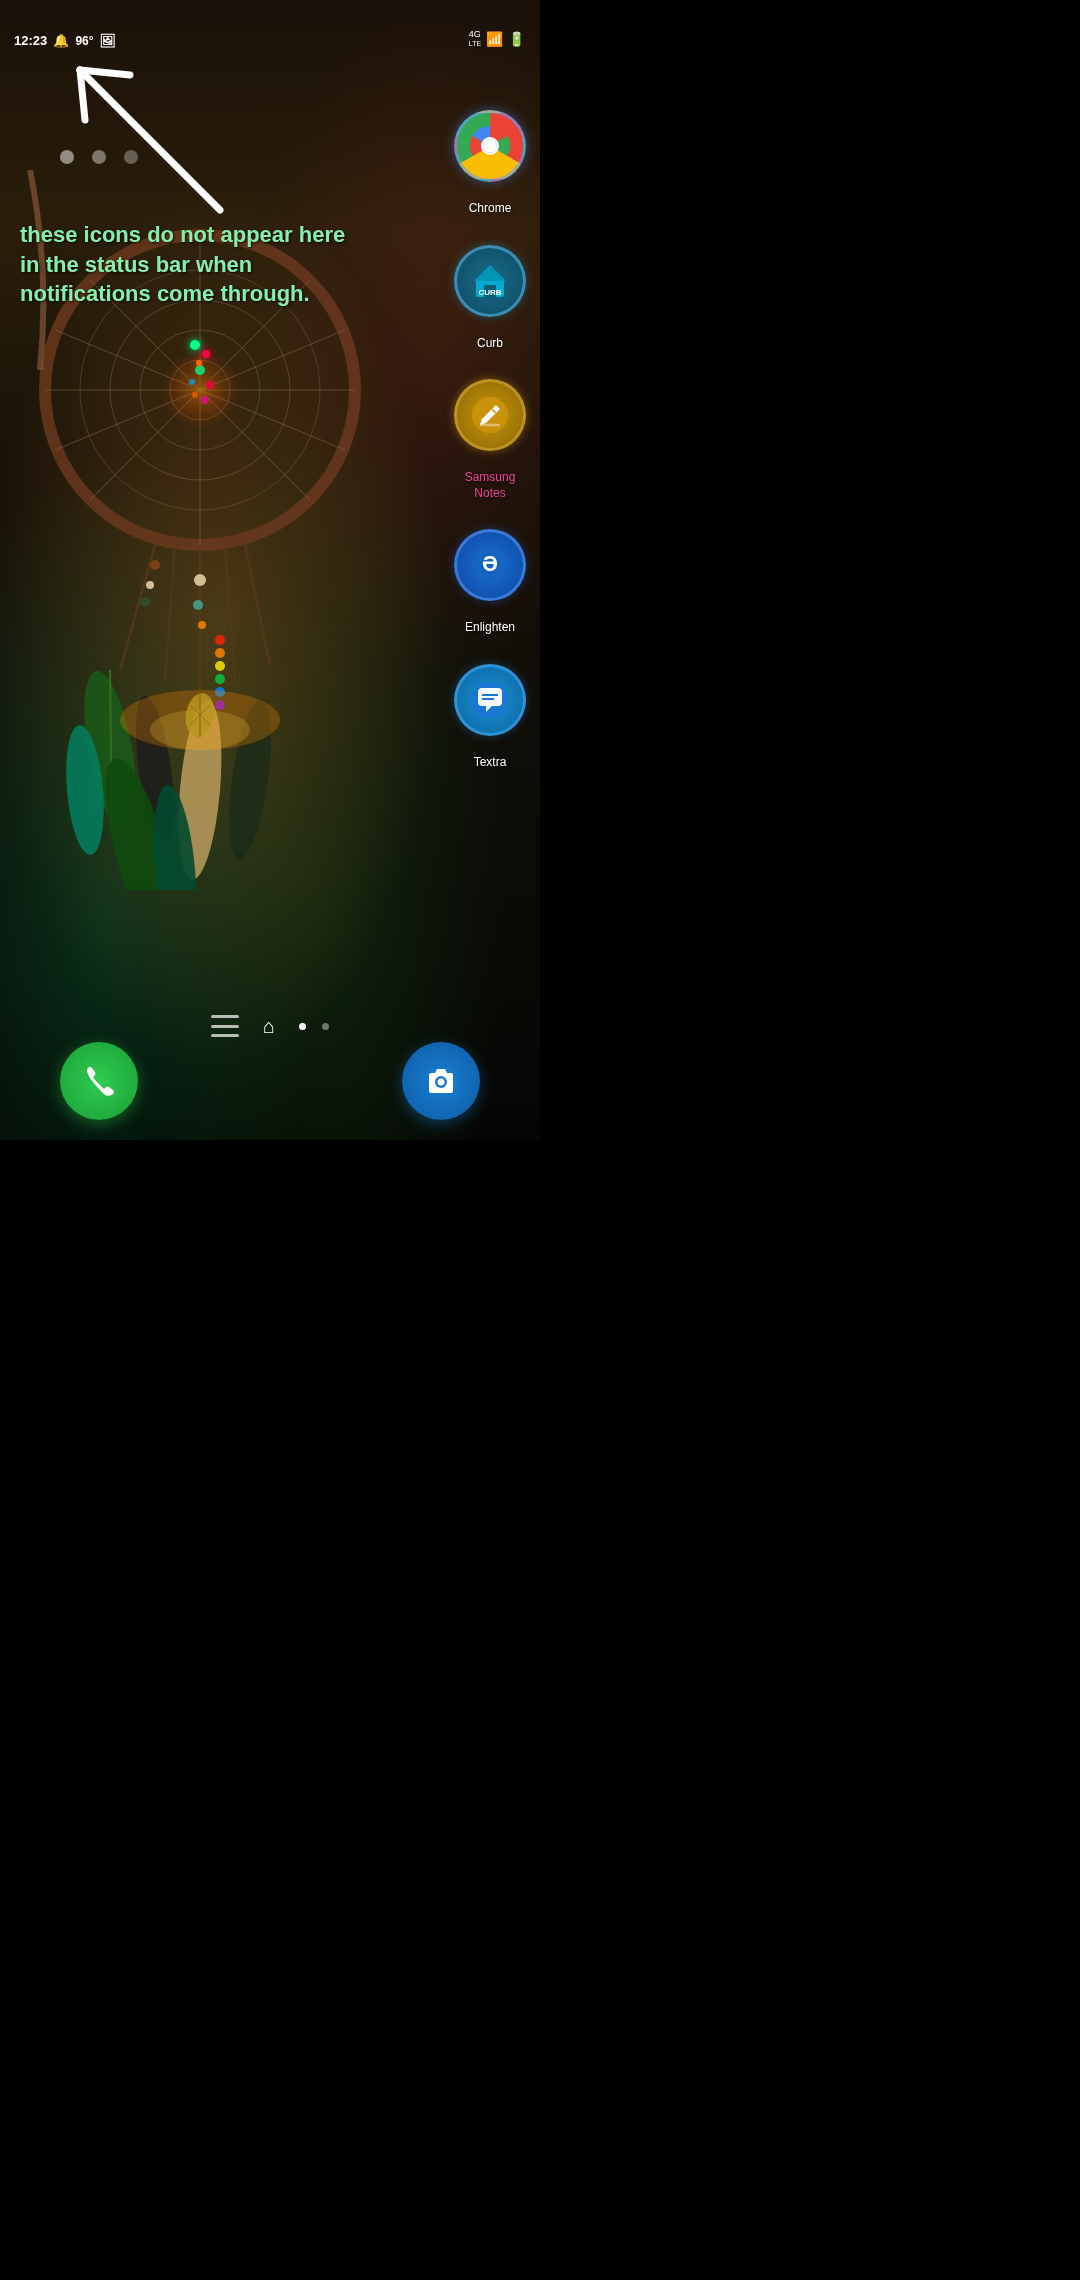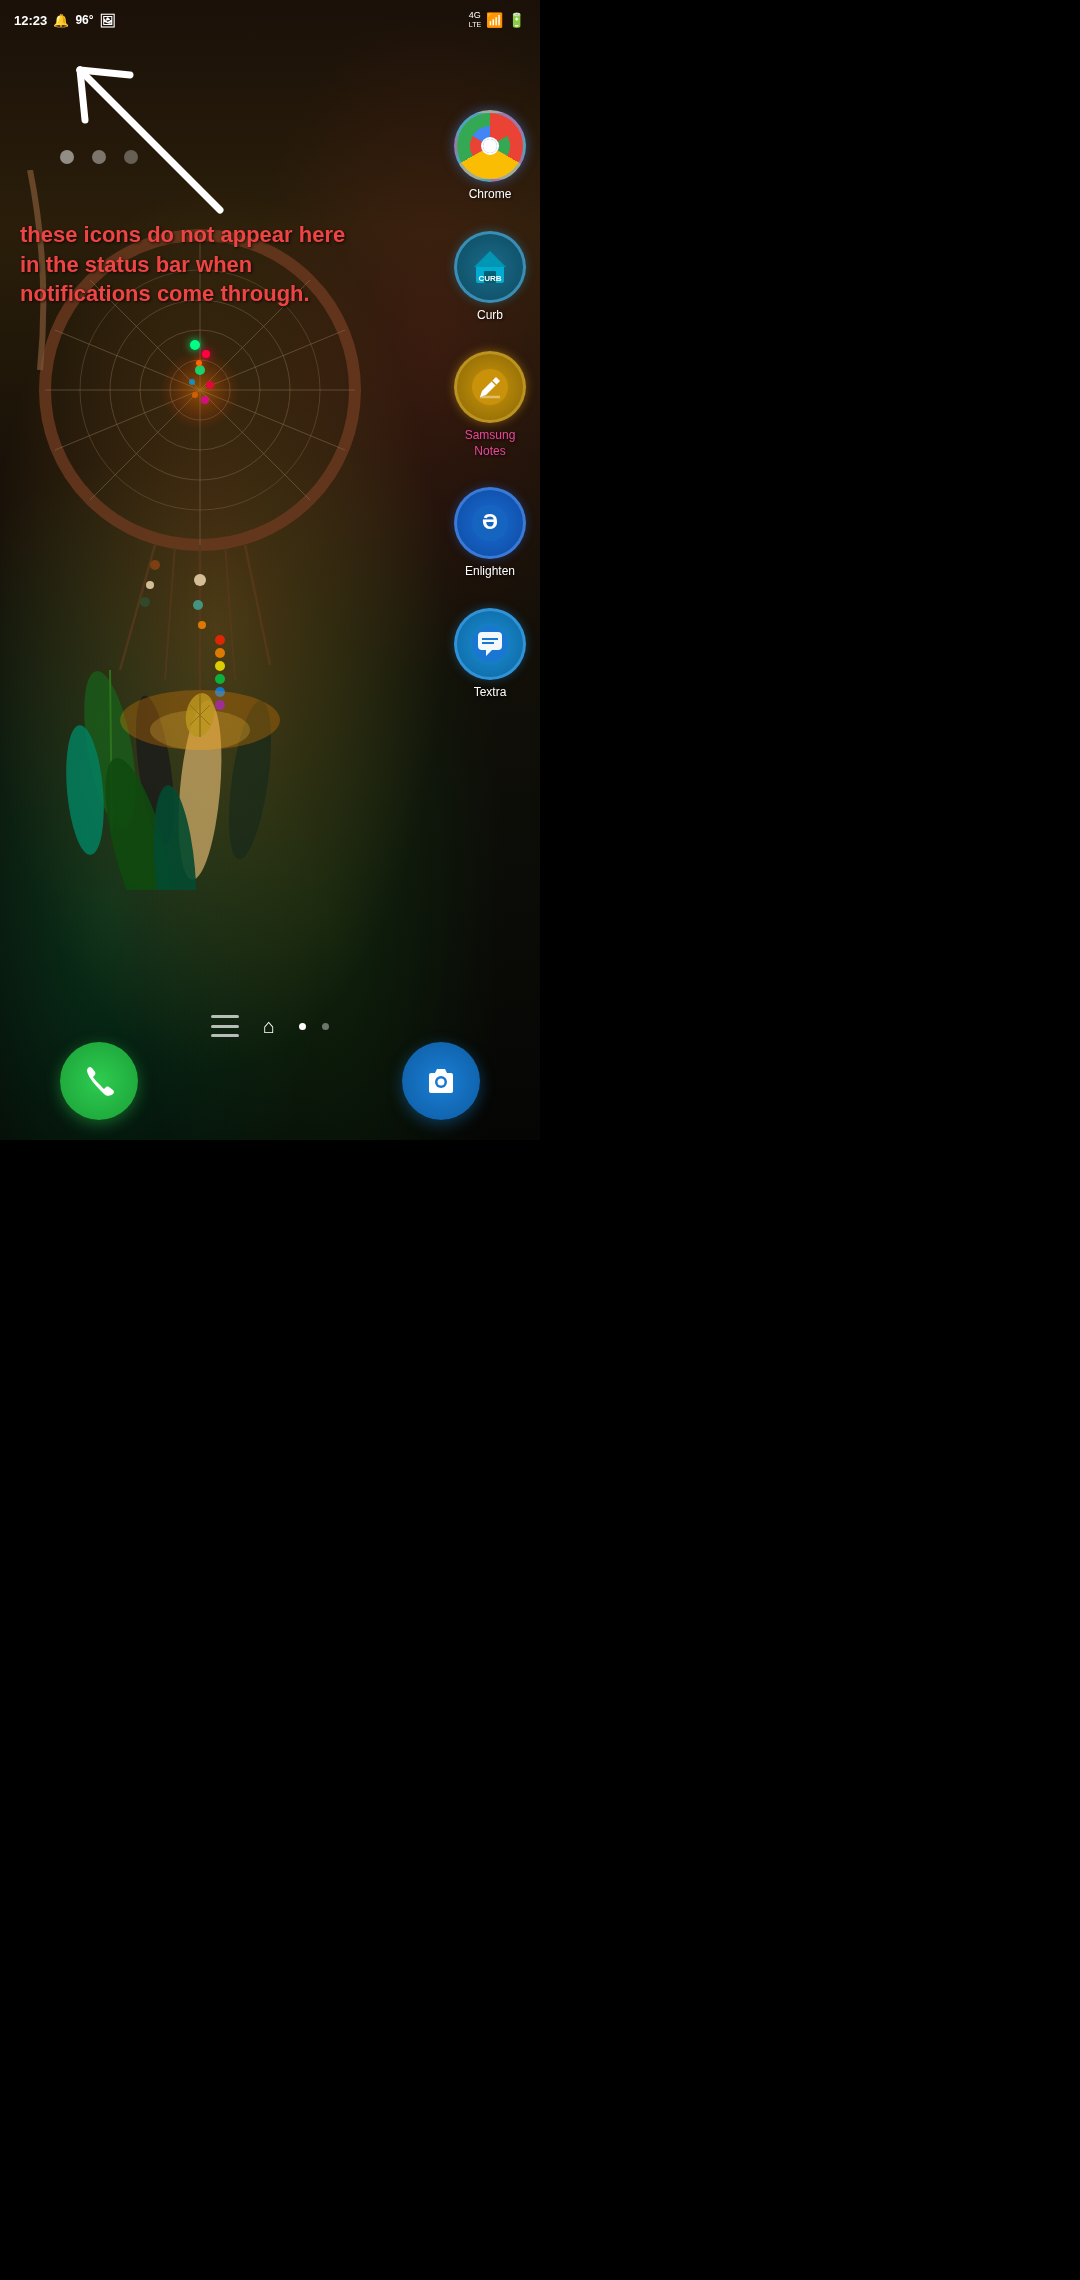--- a/index.html
+++ b/index.html
@@ -21,26 +21,26 @@
         radial-gradient(ellipse at 40% 55%, rgba(180,120,40,0.35) 0%, transparent 50%),
         radial-gradient(ellipse at 60% 80%, rgba(50,180,50,0.15) 0%, transparent 40%),
         radial-gradient(ellipse at 20% 80%, rgba(0,200,100,0.2) 0%, transparent 35%),
         radial-gradient(ellipse at 80% 30%, rgba(200,50,50,0.15) 0%, transparent 30%),
         linear-gradient(180deg, #1a1008 0%, #2a1e0a 20%, #1a1208 40%, #0d0d08 70%, #050504 100%);
     }
 
     
     #status-bar {
       position: absolute;
-      top: 0;
+      top: 8px;
       left: 0;
       right: 0;
       height: 40px;
       display: flex;
-      align-items: center;
+      align-items: flex-end;
       justify-content: space-between;
       padding: 0 14px;
       z-index: 100;
     }
 
     #status-left {
       display: flex;
       align-items: center;
       gap: 6px;
       color: white;
@@ -65,21 +65,21 @@
       height: 200px;
       z-index: 90;
     }
 
     
     #annotation-text {
       position: absolute;
       top: 220px;
       left: 20px;
       width: 340px;
-      color: #ef4444;
+      color: #86efac;
       font-size: 22px;
       font-weight: 700;
       line-height: 1.35;
       z-index: 90;
       text-shadow: 1px 1px 3px rgba(0,0,0,0.8);
     }
 
     
     #app-icons {
       position: absolute;
@@ -89,21 +89,21 @@
       flex-direction: column;
       align-items: center;
       gap: 28px;
       z-index: 90;
     }
 
     .app-icon-wrapper {
       display: flex;
       flex-direction: column;
       align-items: center;
-      gap: 5px;
+      gap: 19px;
       cursor: pointer;
     }
 
     .app-icon-circle {
       width: 72px;
       height: 72px;
       border-radius: 50%;
       display: flex;
       align-items: center;
       justify-content: center;

